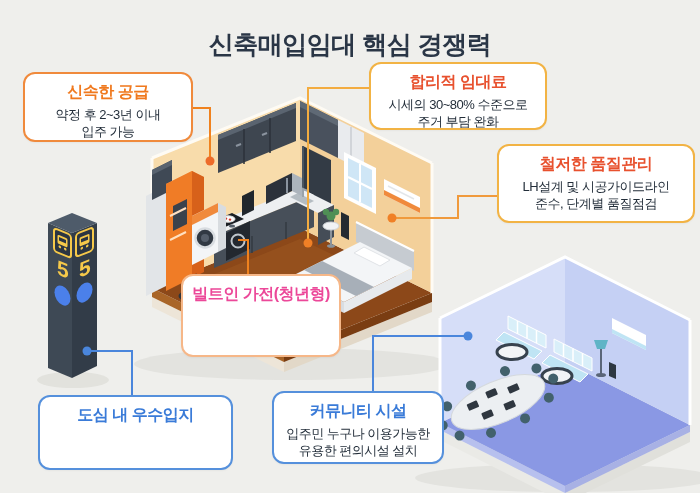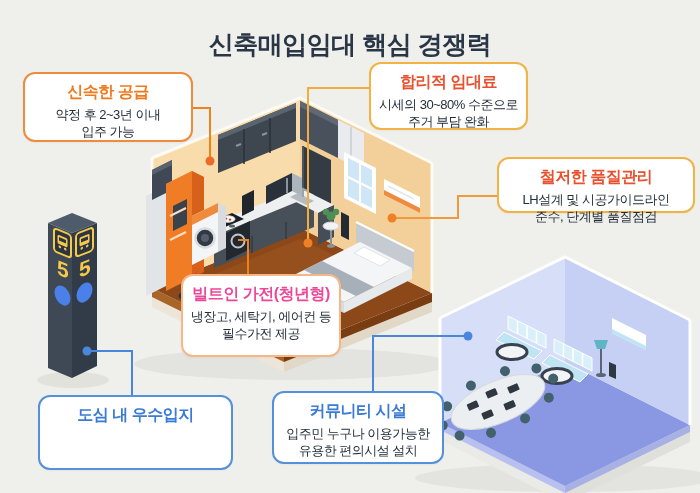--- a/index.html
+++ b/index.html
@@ -16,23 +16,23 @@
   .illus { position:absolute; left:0; top:0; }
   .callout {
     position:absolute; background:#FFFFFF; border-radius:12px;
     text-align:center; box-sizing:border-box; padding-top:8px;
     box-shadow:0 1px 2px rgba(0,0,0,0.04);
   }
   .callout .t { font-weight:bold; font-size:16px; margin-bottom:3px; letter-spacing:-0.5px; }
   .callout .b { font-size:13px; line-height:1.32; color:#232E3A; white-space:pre-line; letter-spacing:-0.5px; }
   #b1 { left:23px;  top:72px;  width:170px; height:70px; border:2px solid #F08A3C; }
   #b1 .t { color:#F0791E;text-align:center; }
-  #b2 { left:369px; top:62px;  width:159px; height:68px; border:2px solid #F2B344; }
+  #b2 { left:369px; top:62px;  width:178px; height:68px; border:2px solid #F2B344; }
   #b2 .t { color:#E8512E; }
-  #b3 { left:497px; top:157px; width:198px; height:56px; border:2px solid #F2B344; }
+  #b3 { left:497px; top:144px; width:198px; height:79px; border:2px solid #F2B344; }
   #b3 .t { color:#E8512E; }
   #b4 { left:181px; top:274px; width:160px; height:83px; border:2px solid #F6B788; }
   #b4 .t { color:#ec4899; }
   #b5 { left:38px;  top:395px; width:195px; height:75px; border:2px solid #5590DC; }
   #b5 .t { color:#3A7BD8; }
   #b6 { left:272px; top:391px; width:172px; height:73px; border:2px solid #5590DC; }
   #b6 .t { color:#3A7BD8; }
 </style>
 </head>
 <body>
@@ -294,22 +294,20 @@
   </div>
 
   <div class="callout" id="b3">
     <div class="t">철저한 품질관리</div>
     <div class="b">LH설계 및 시공가이드라인
 준수, 단계별 품질점검</div>
   </div>
 
   <div class="callout" id="b4">
     <div class="t">빌트인 가전(청년형)</div>
-    <div class="b">냉장고, 세탁기, 에어컨 등
-필수가전 제공</div>
   </div>
 
   <div class="callout" id="b5">
     <div class="t">도심 내 우수입지</div>
   </div>
 
   <div class="callout" id="b6">
     <div class="t">커뮤니티 시설</div>
     <div class="b">입주민 누구나 이용가능한
 유용한 편의시설 설치</div>

